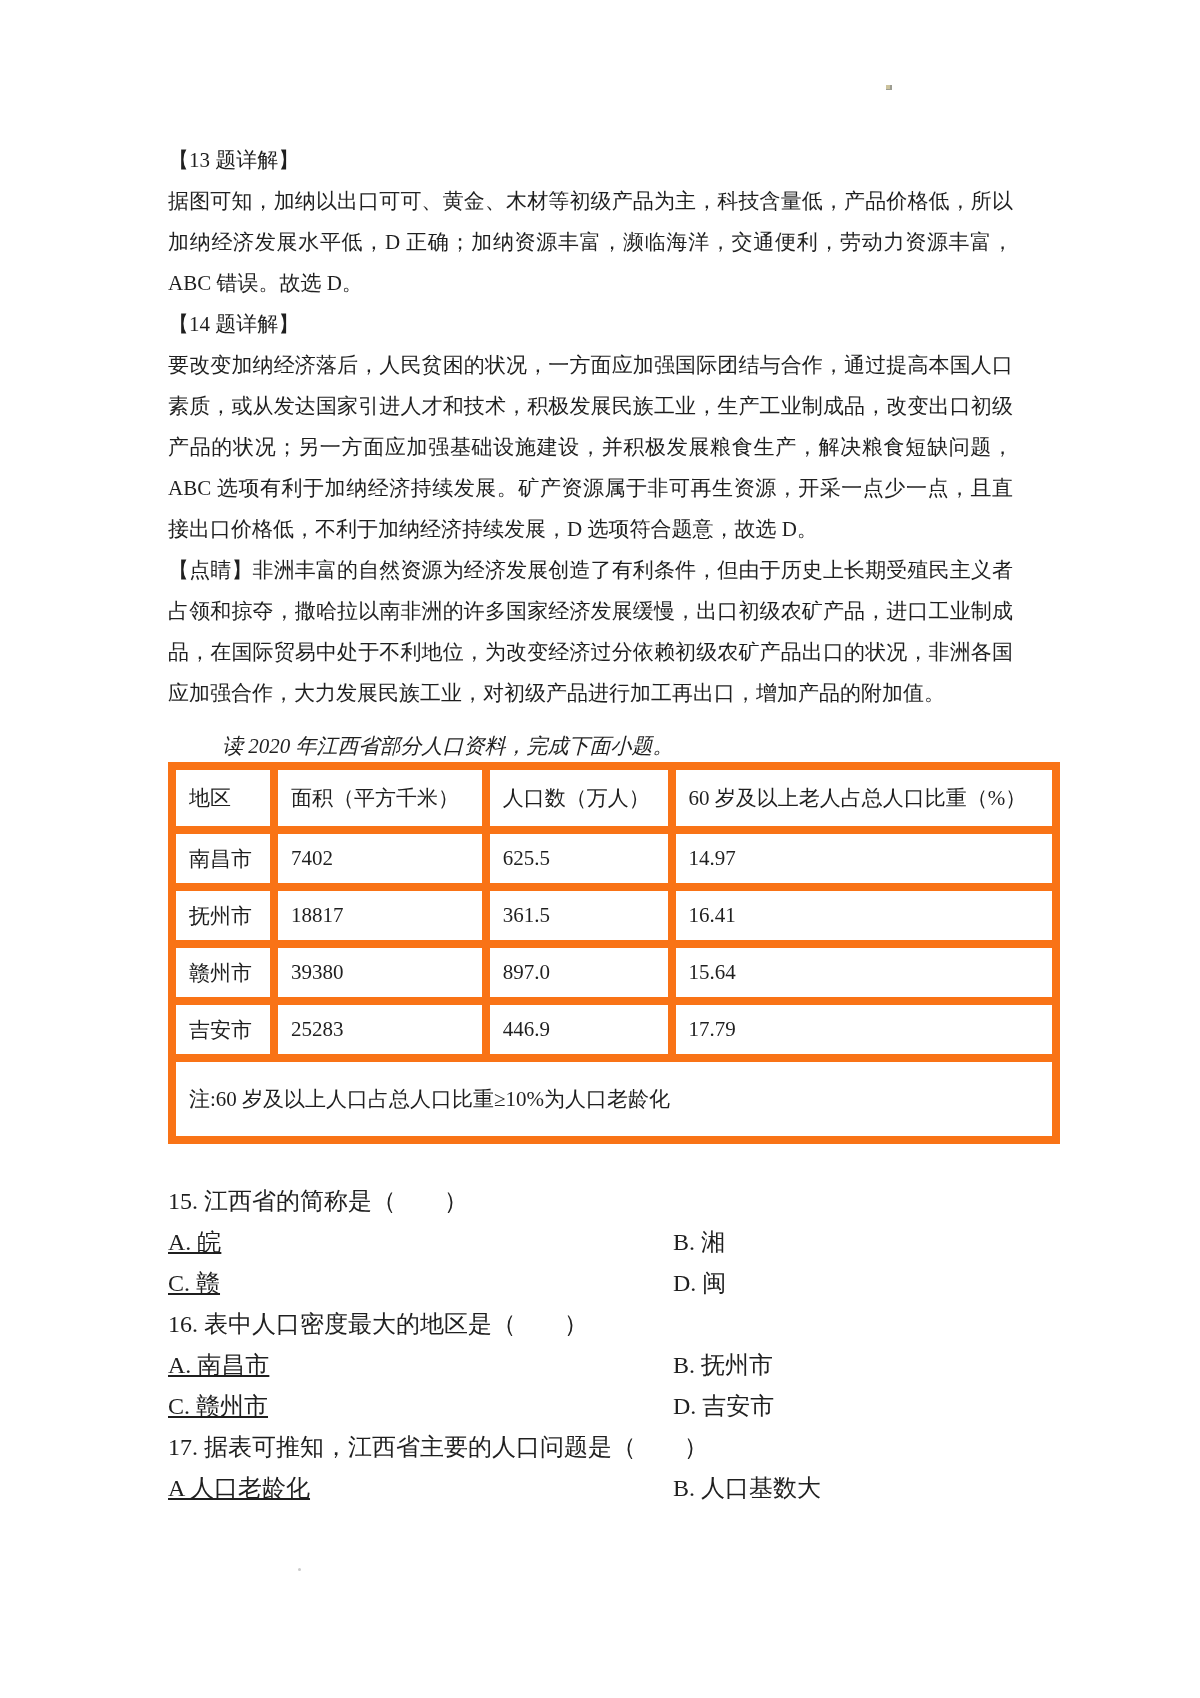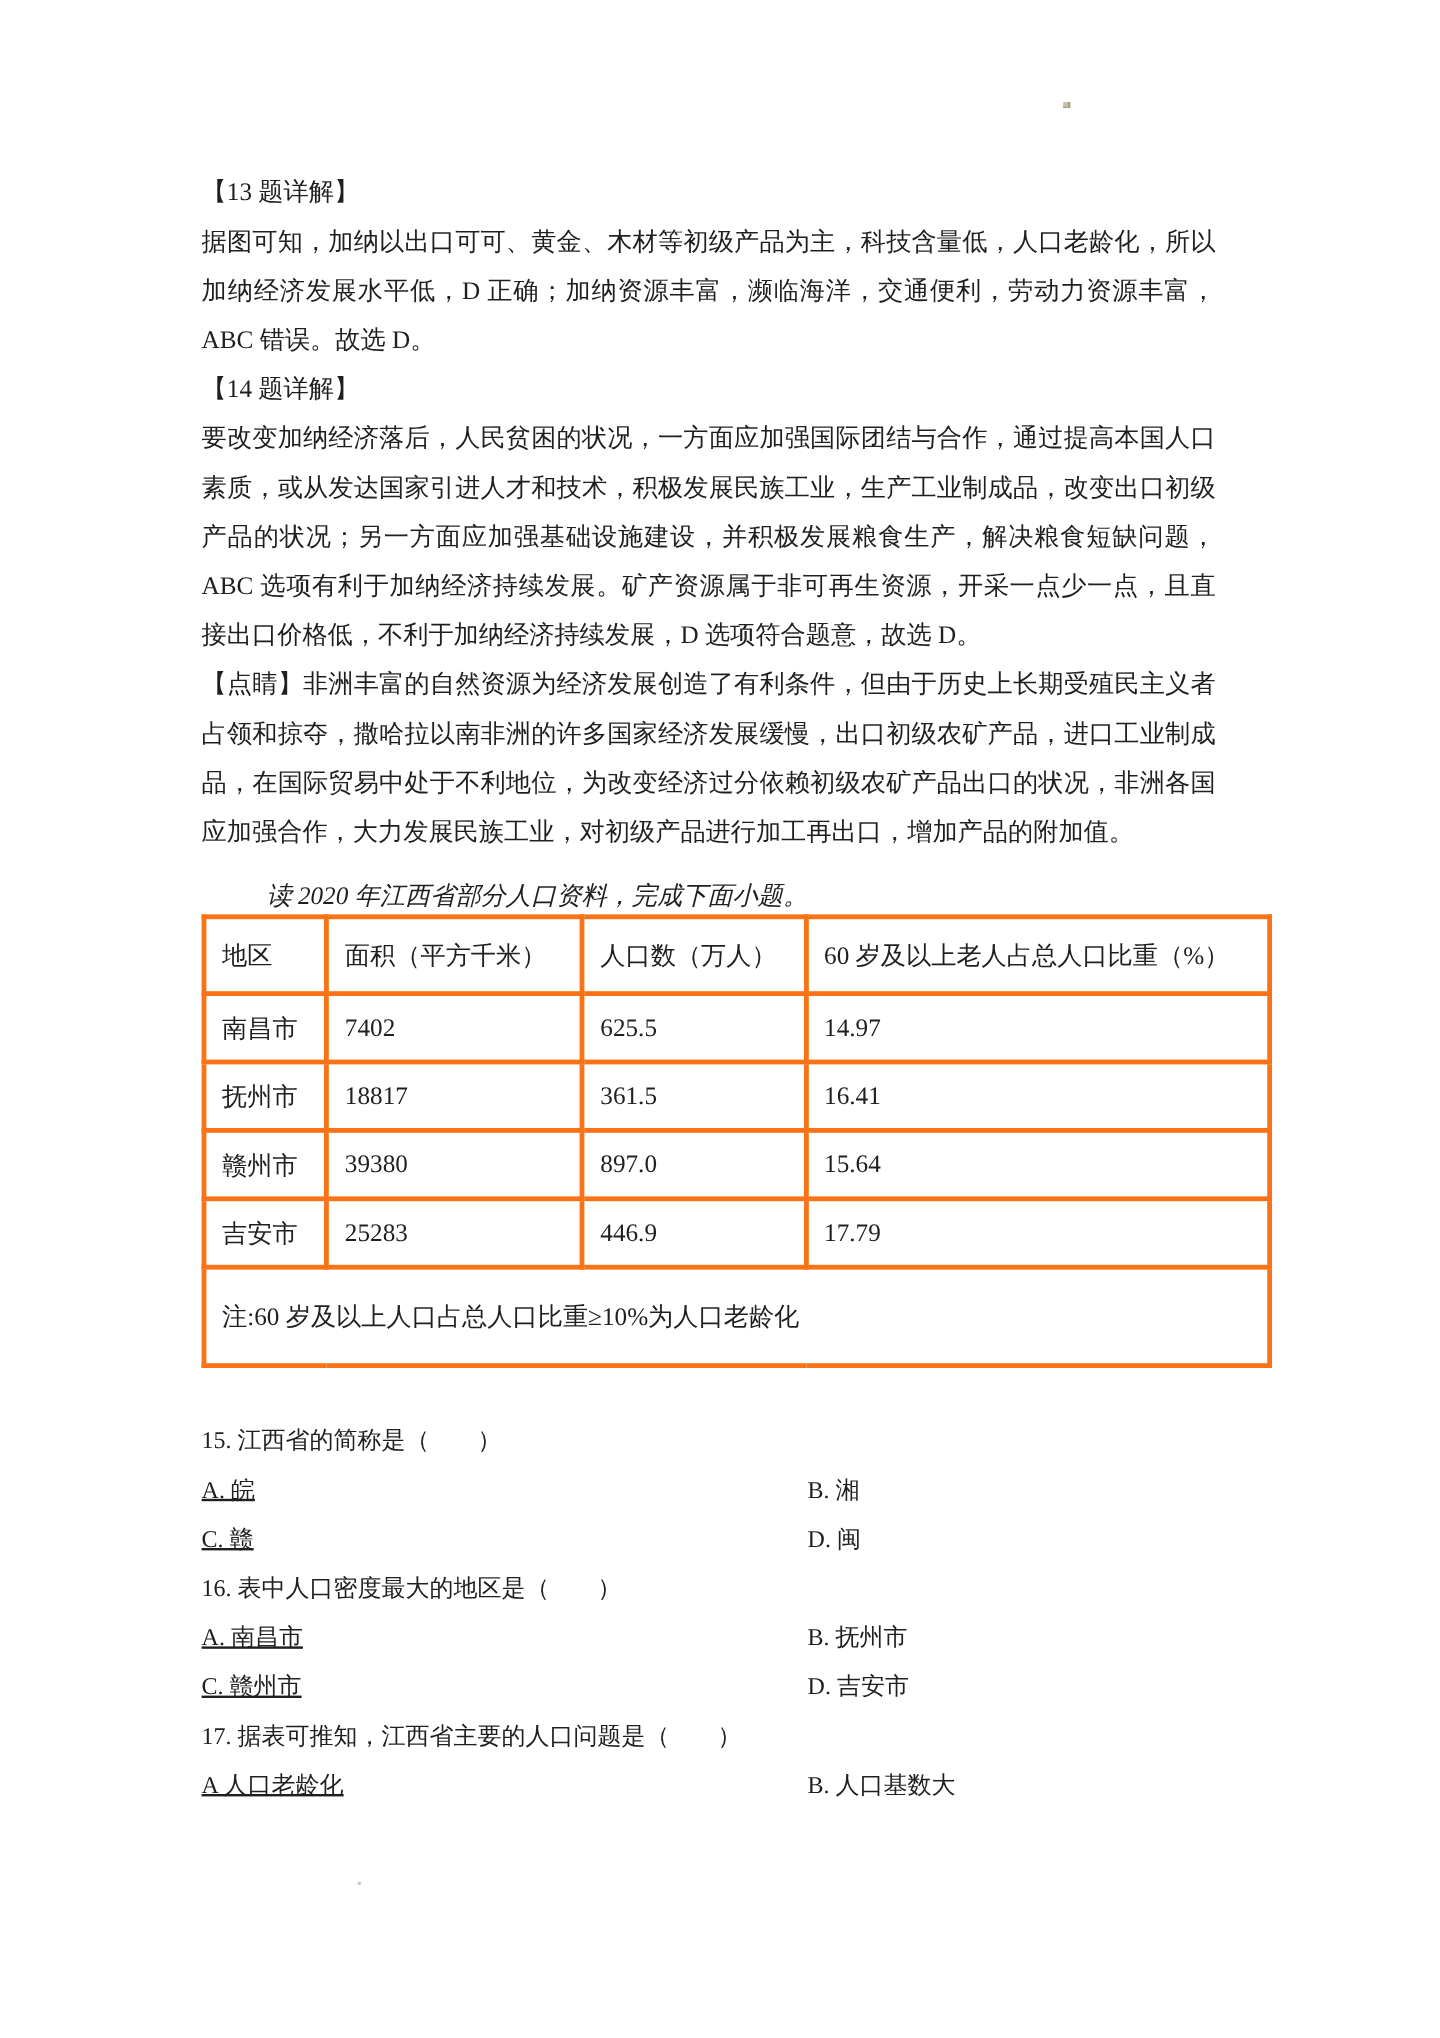--- a/index.html
+++ b/index.html
@@ -37,41 +37,41 @@
     top: 762px;
   }
   table.pop-table {
     border-collapse: collapse;
     table-layout: fixed;
     width: 892px;
     font-size: 21px;
     color: #1f1f1f;
   }
   table.pop-table th, table.pop-table td {
-    border: 4px solid #f97316;
+    border: 8px solid #f97316;
     font-weight: normal;
     text-align: left;
     vertical-align: middle;
     padding: 0 6px 0 13px;
     overflow: hidden;
     white-space: nowrap;
   }
   tr.hdr-row   { height: 64px; }
   tr.data-row  { height: 57px; }
   tr.note-row  { height: 82px; }
   .col-region { width: 101px; }
   .col-area   { width: 210px; }
   .col-pop    { width: 184px; }
   .col-ratio  { width: 381px; }
   .questions {
     position: absolute;
     left: 168px;
     top: 1181px;
     width: 880px;
-    font-size: 20px;
+    font-size: 24px;
     line-height: 41px;
   }
   .q-title { margin: 0; }
   .opt-row { display: flex; margin: 0; }
   .opt-left { width: 505px; flex: none; text-decoration: underline; }
   .opt-right { flex: 1; }
   .speck-top {
     position: absolute;
     left: 886px;
     top: 85px;
@@ -95,21 +95,21 @@
 </head>
 <body>
 
 <div class="page">
 
   <div class="speck-top"></div>
   <div class="speck-bottom"></div>
 
   <div class="content-top">
     <div class="heading">【13 题详解】</div>
-    <p class="para">据图可知，加纳以出口可可、黄金、木材等初级产品为主，科技含量低，人口老龄化，所以加纳经济发展水平低，D 正确；加纳资源丰富，濒临海洋，交通便利，劳动力资源丰富，ABC 错误。故选 D。</p>
+    <p class="para">据图可知，加纳以出口可可、黄金、木材等初级产品为主，科技含量低，产品价格低，所以加纳经济发展水平低，D 正确；加纳资源丰富，濒临海洋，交通便利，劳动力资源丰富，ABC 错误。故选 D。</p>
     <div class="heading">【14 题详解】</div>
     <p class="para">要改变加纳经济落后，人民贫困的状况，一方面应加强国际团结与合作，通过提高本国人口素质，或从发达国家引进人才和技术，积极发展民族工业，生产工业制成品，改变出口初级产品的状况；另一方面应加强基础设施建设，并积极发展粮食生产，解决粮食短缺问题，ABC 选项有利于加纳经济持续发展。矿产资源属于非可再生资源，开采一点少一点，且直接出口价格低，不利于加纳经济持续发展，D 选项符合题意，故选 D。</p>
     <p class="para">【点睛】非洲丰富的自然资源为经济发展创造了有利条件，但由于历史上长期受殖民主义者占领和掠夺，撒哈拉以南非洲的许多国家经济发展缓慢，出口初级农矿产品，进口工业制成品，在国际贸易中处于不利地位，为改变经济过分依赖初级农矿产品出口的状况，非洲各国应加强合作，大力发展民族工业，对初级产品进行加工再出口，增加产品的附加值。</p>
     <p class="intro">读 2020 年江西省部分人口资料，完成下面小题。</p>
   </div>
 
   <div class="table-wrap">
     <table class="pop-table">
       <colgroup>
         <col class="col-region">

